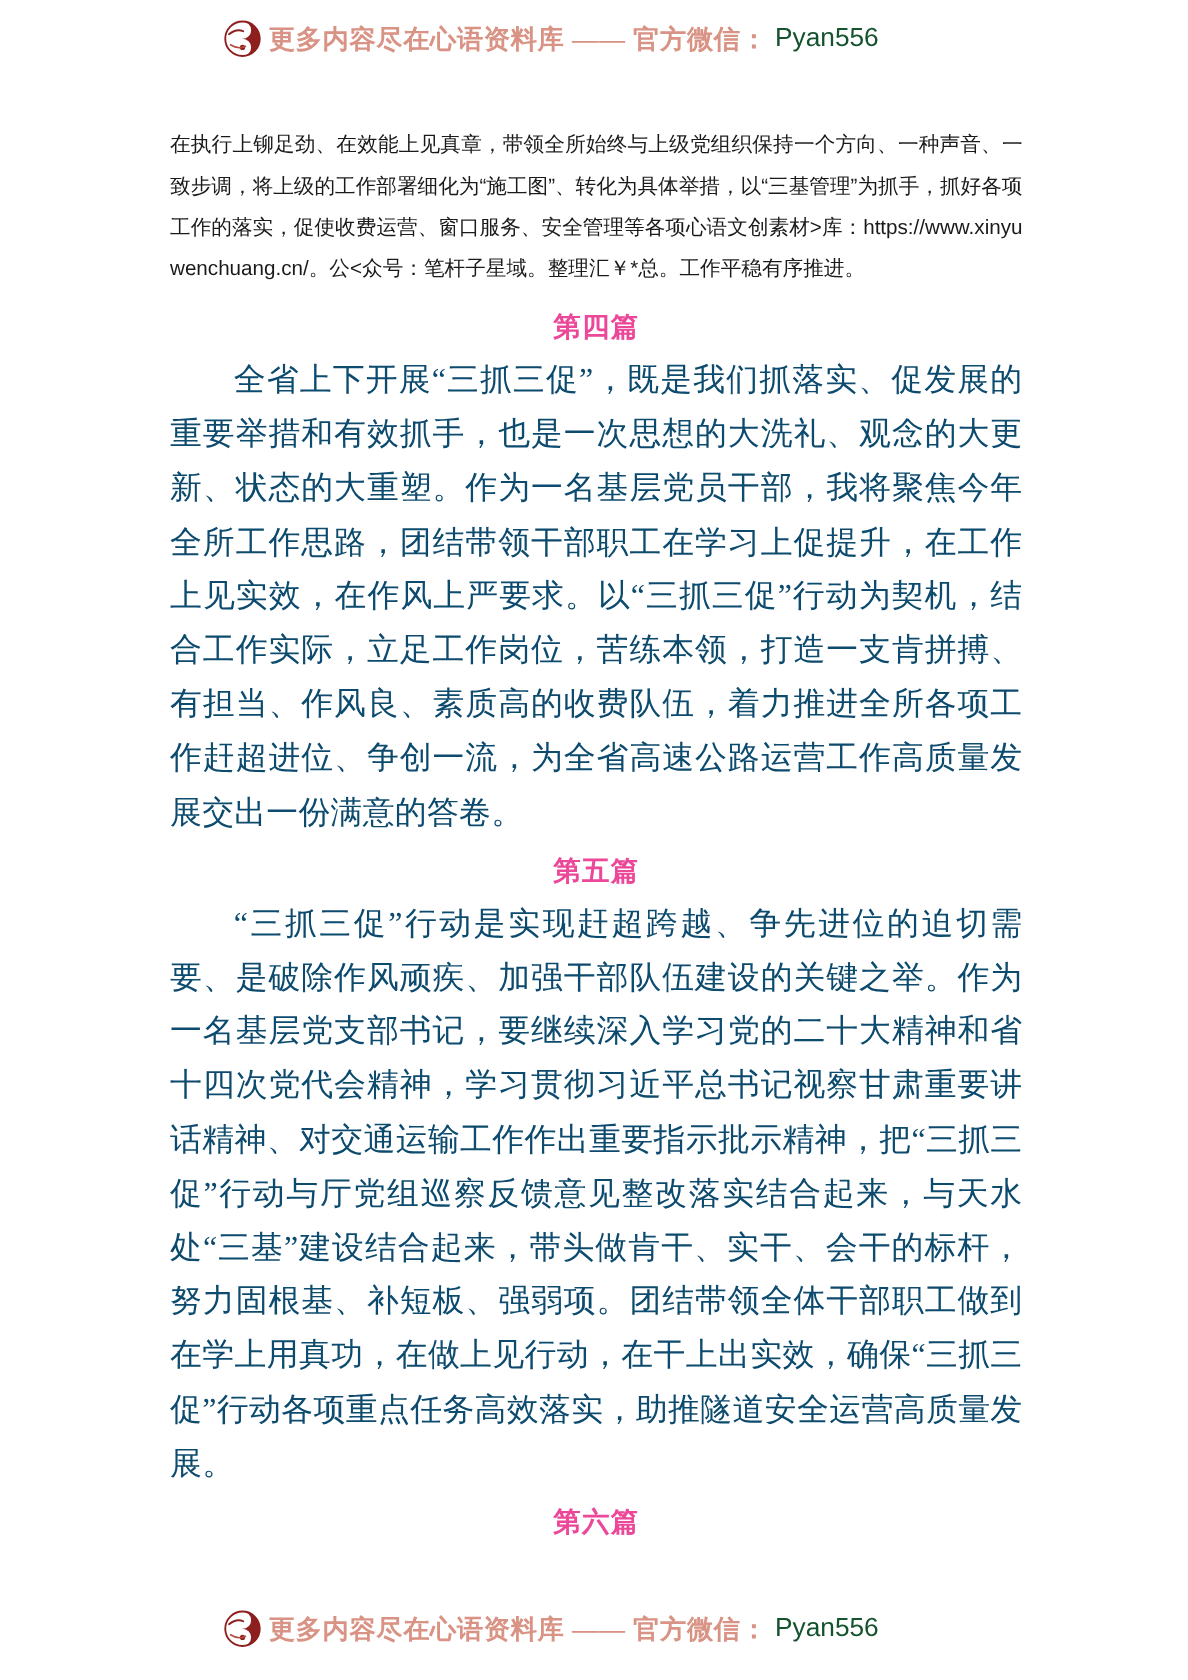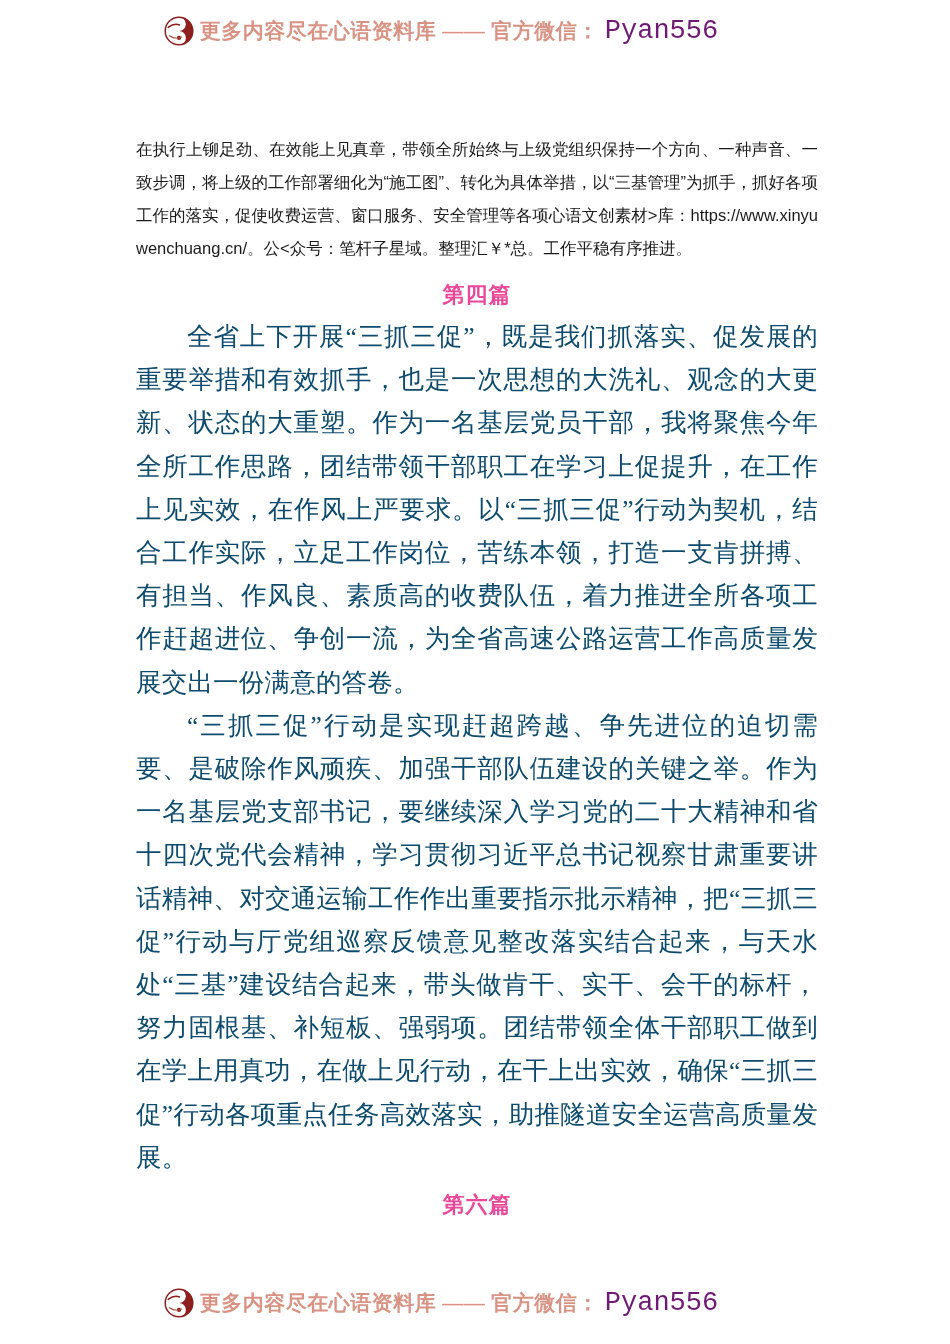--- a/index.html
+++ b/index.html
@@ -41,42 +41,41 @@
   .wm-text {
     font-family: "Liberation Serif", "DejaVu Serif", serif;
     font-size: 21px;
     font-weight: 700;
     letter-spacing: 0.5px;
     color: #d99384;
     white-space: nowrap;
     line-height: 30px;
   }
   .wm-latin {
-    font-family: Liberation Mono, monospace;
-    font-size: 27px;
+    font-family: Liberation Sans, sans-serif;
+    font-size: 21px;
     font-weight: 400;
-    color: #701a75;
+    color: #14532d;
     letter-spacing: 0px;
   }
 
   
   .page {
     position: absolute;
     top: 0;
     left: 0;
     width: 950px;
     height: 1344px;
   }
 
   .content {
     position: absolute;
     left: 136px;
     top: 100px;
     width: 682px;
-    margin-top: 33px;
   }
 
   
   .intro-para {
     font-family: "Liberation Sans", "DejaVu Sans", sans-serif;
     font-size: 16.5px;
     line-height: 33px;
     color: #1a1a1a;
     text-align: justify;
     text-justify: inter-character;
@@ -139,20 +138,21 @@
 
   <div class="content">
 
     <p class="intro-para">在执行上铆足劲、在效能上见真章，带领全所始终与上级党组织保持一个方向、一种声音、一致步调，将上级的工作部署细化为“施工图”、转化为具体举措，以“三基管理”为抓手，抓好各项工作的落实，促使收费运营、窗口服务、安全管理等各项心语文创素材&gt;库：https://www.xinyuwenchuang.cn/。公&lt;众号：笔杆子星域。整理汇￥*总。工作平稳有序推进。</p>
 
     <div class="spacer-sm"></div>
 
     <h2 class="section-heading">第四篇</h2>
     <p class="body-para">全省上下开展“三抓三促”，既是我们抓落实、促发展的重要举措和有效抓手，也是一次思想的大洗礼、观念的大更新、状态的大重塑。作为一名基层党员干部，我将聚焦今年全所工作思路，团结带领干部职工在学习上促提升，在工作上见实效，在作风上严要求。以“三抓三促”行动为契机，结合工作实际，立足工作岗位，苦练本领，打造一支肯拼搏、有担当、作风良、素质高的收费队伍，着力推进全所各项工作赶超进位、争创一流，为全省高速公路运营工作高质量发展交出一份满意的答卷。</p>
 
+    <h2 class="section-heading">第五篇</h2>
     <p class="body-para">“三抓三促”行动是实现赶超跨越、争先进位的迫切需要、是破除作风顽疾、加强干部队伍建设的关键之举。作为一名基层党支部书记，要继续深入学习党的二十大精神和省十四次党代会精神，学习贯彻习近平总书记视察甘肃重要讲话精神、对交通运输工作作出重要指示批示精神，把“三抓三促”行动与厅党组巡察反馈意见整改落实结合起来，与天水处“三基”建设结合起来，带头做肯干、实干、会干的标杆，努力固根基、补短板、强弱项。团结带领全体干部职工做到在学上用真功，在做上见行动，在干上出实效，确保“三抓三促”行动各项重点任务高效落实，助推隧道安全运营高质量发展。</p>
 
     <h2 class="section-heading">第六篇</h2>
 
   </div>
 
   <div class="watermark watermark-bottom">
     <span class="wm-logo">
       <svg viewBox="0 0 100 100" xmlns="http://www.w3.org/2000/svg">
         <circle cx="50" cy="50" r="46" fill="#ffffff"></circle>

